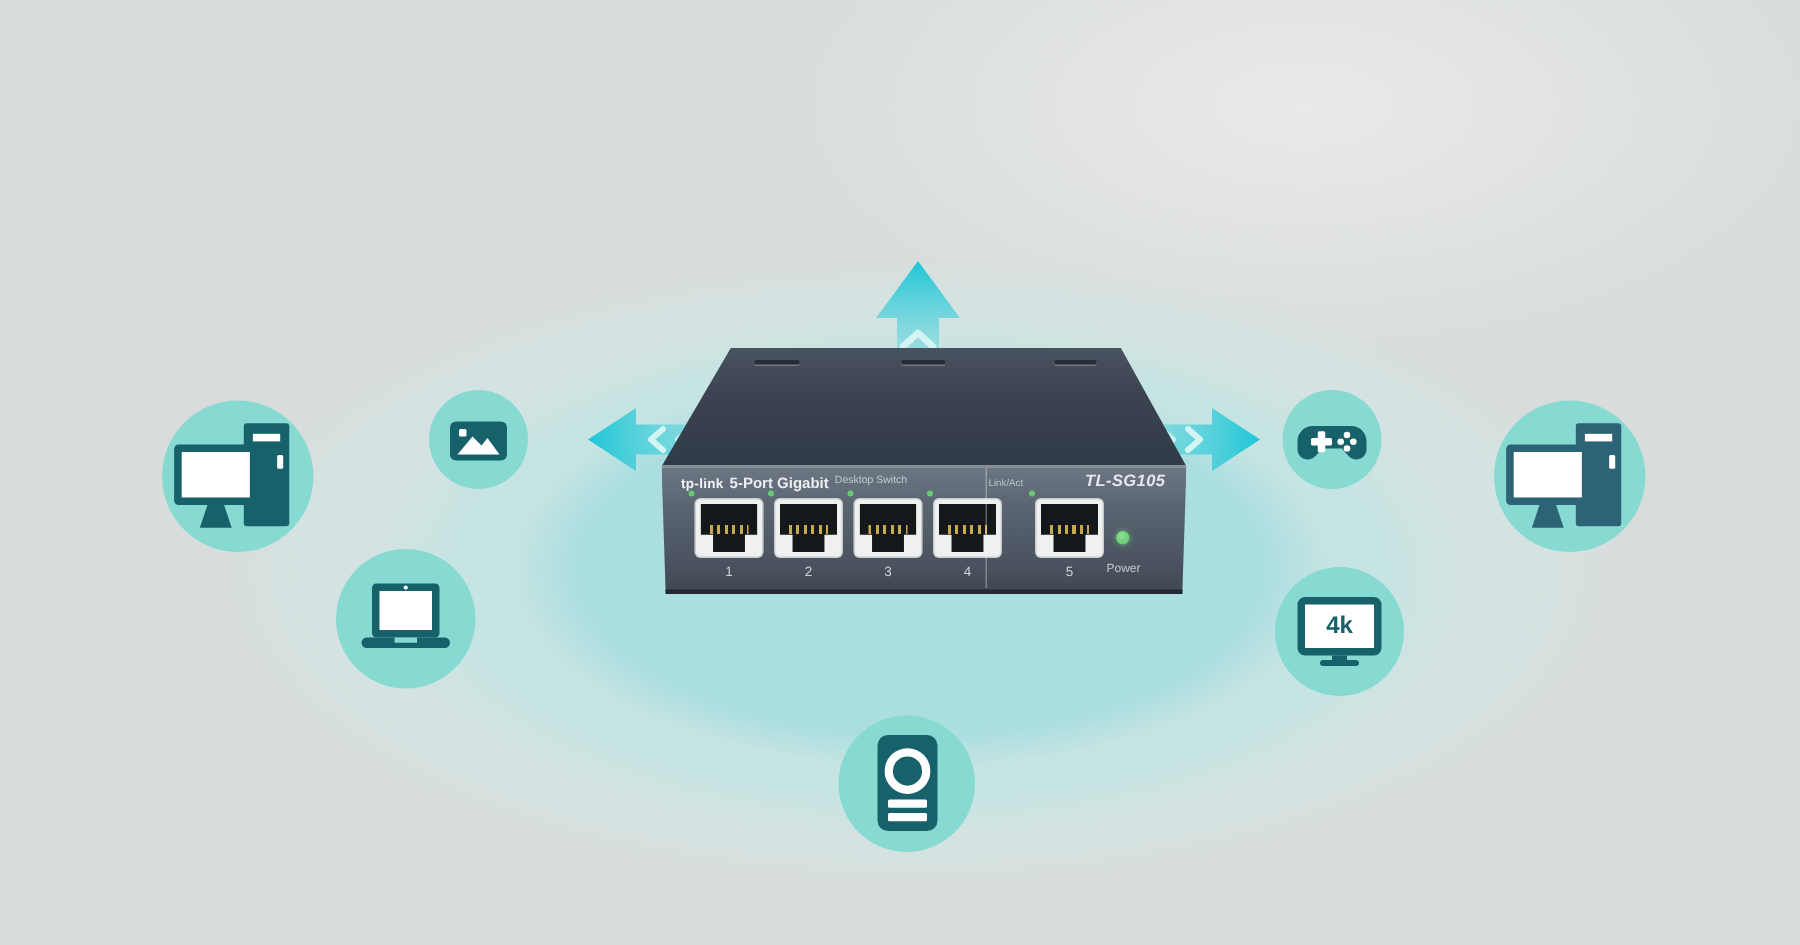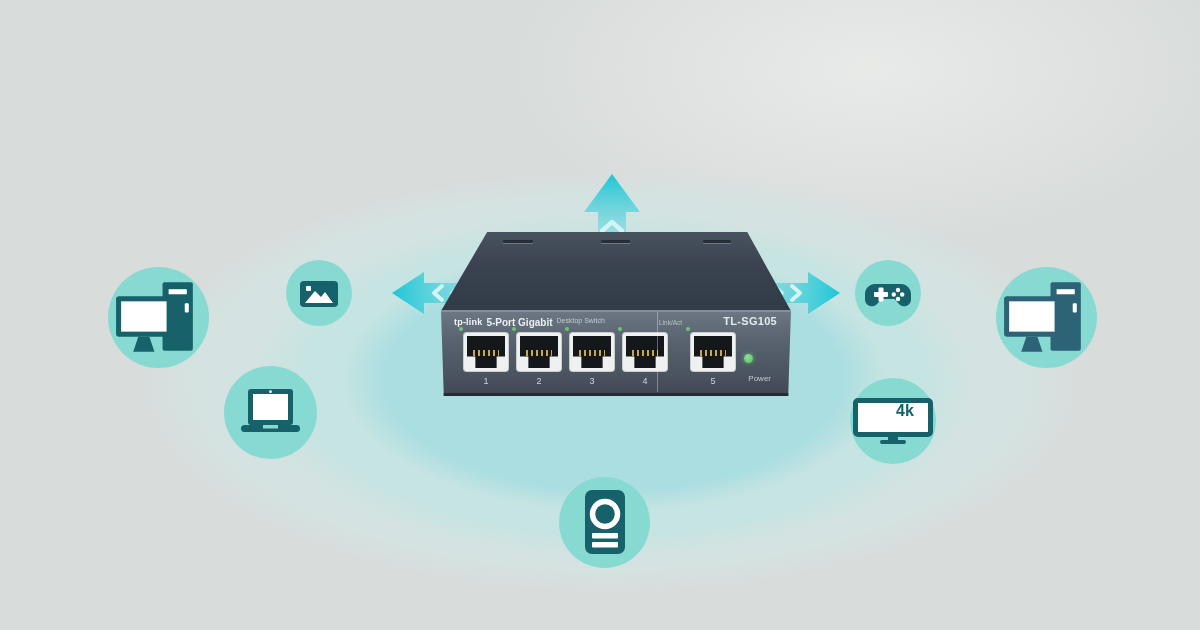--- a/index.html
+++ b/index.html
@@ -44,51 +44,51 @@
     background:linear-gradient(180deg,#6d7884 0%, #5a6571 32%, #49525e 78%, #3e4document752 100%);
     background:linear-gradient(180deg,#6d7884 0%, #5a6571 32%, #49525e 78%, #3e4752 100%);
   }
   .switch-front::before{content:"";position:absolute;left:0;top:0;right:0;height:2px;background:rgba(255,255,255,.18);}
   .switch-front::after{content:"";position:absolute;left:0;bottom:0;right:0;height:3px;background:#232a33;}
   .brand-row{position:absolute;left:13px;top:7px;display:flex;align-items:flex-start;gap:4px;white-space:nowrap;}
   .brand{font-size:9px;font-weight:bold;color:#f2f5f7;letter-spacing:.2px;}
   .name-bold{font-size:10px;font-weight:bold;color:#e9eef2;}
   .name-rest{font-size:7px;color:#c2cad2;}
   .linkact{position:absolute;left:218px;top:9px;font-size:6.5px;color:#bac2ca;}
-  .model{position:absolute;right:14px;top:5px;font-size:11px;font-weight:bold;color:#e3e8ed;letter-spacing:.3px;}
+  .model{position:absolute;right:14px;top:5px;font-size:11px;font-weight:bold;font-style:italic;color:#e3e8ed;letter-spacing:.3px;}
   .ports-row{position:absolute;left:22px;top:22px;display:flex;gap:7px;}
   .port{position:relative;width:46px;display:flex;flex-direction:column;align-items:center;}
   .port--last{margin-left:15px;}
   .port-led{position:absolute;left:-4px;top:-5px;width:4px;height:4px;border-radius:50%;background:var(--led-green);}
   .port-bezel{width:46px;height:40px;background:var(--port-bezel);border-radius:4px;padding:0;position:relative;
     box-shadow:inset 0 0 0 1px rgba(0,0,0,.15);}
   .port-jack{position:absolute;left:4px;top:4px;right:4px;bottom:4px;background:var(--port-dark);
     clip-path:polygon(0 0,100% 0,100% 64%,78% 64%,78% 100%,22% 100%,22% 64%,0 64%);}
   .port-pins{position:absolute;left:15%;right:15%;top:44%;height:18%;
     background:repeating-linear-gradient(90deg,var(--pin-gold) 0 2px, rgba(0,0,0,0) 2px 5px);}
   .port-num{margin-top:4px;font-size:9px;color:#ced4da;}
   .port-sep{position:absolute;left:216px;top:2px;width:1px;height:80px;background:rgba(238,243,245,.35);}
   .power-led{position:absolute;left:303px;top:44px;width:9px;height:9px;border-radius:50%;
     background:radial-gradient(circle at 40% 35%, #8fdf93, var(--led-green) 70%);box-shadow:0 0 4px rgba(103,201,115,.8);}
-  .power-label{position:absolute;left:286px;top:64px;width:44px;text-align:right;font-size:8px;color:#c2cad2;}
+  .power-label{position:absolute;left:286px;top:64px;width:44px;text-align:center;font-size:8px;color:#c2cad2;}
   
   .node{position:absolute;z-index:6;border-radius:50%;background:var(--icon-circle);
     display:flex;align-items:center;justify-content:center;}
   .node svg{display:block;}
   .node.pc-left{left:108px;top:267px;width:101px;height:101px;}
   .node.photo{left:286px;top:260px;width:66px;height:66px;}
   .node.laptop{left:224px;top:366px;width:93px;height:93px;}
   .node.nas{left:559px;top:477px;width:91px;height:91px;}
   .node.gamepad{left:855px;top:260px;width:66px;height:66px;}
   .node.tv{left:850px;top:378px;width:86px;height:86px;}
   .node.pc-right{left:996px;top:267px;width:101px;height:101px;}
   
   .tv-inner{display:flex;flex-direction:column;align-items:center;}
   .tv-frame{width:46px;height:29px;background:#fff;border:5px solid var(--icon-dark);border-radius:5px;
-    display:flex;justify-content:center;padding-left:24px;}
+    display:flex;align-items:center;justify-content:center;}
   .tv-label{font-size:16px;font-weight:bold;color:var(--icon-dark);line-height:1;}
   .tv-neck{width:10px;height:3px;background:var(--icon-dark);}
   .tv-base{width:26px;height:4px;background:var(--icon-dark);border-radius:2px;}
 </style>
 </head>
 <body>
 
 <div class="stage">
 
   <div class="ripple r1"></div>

